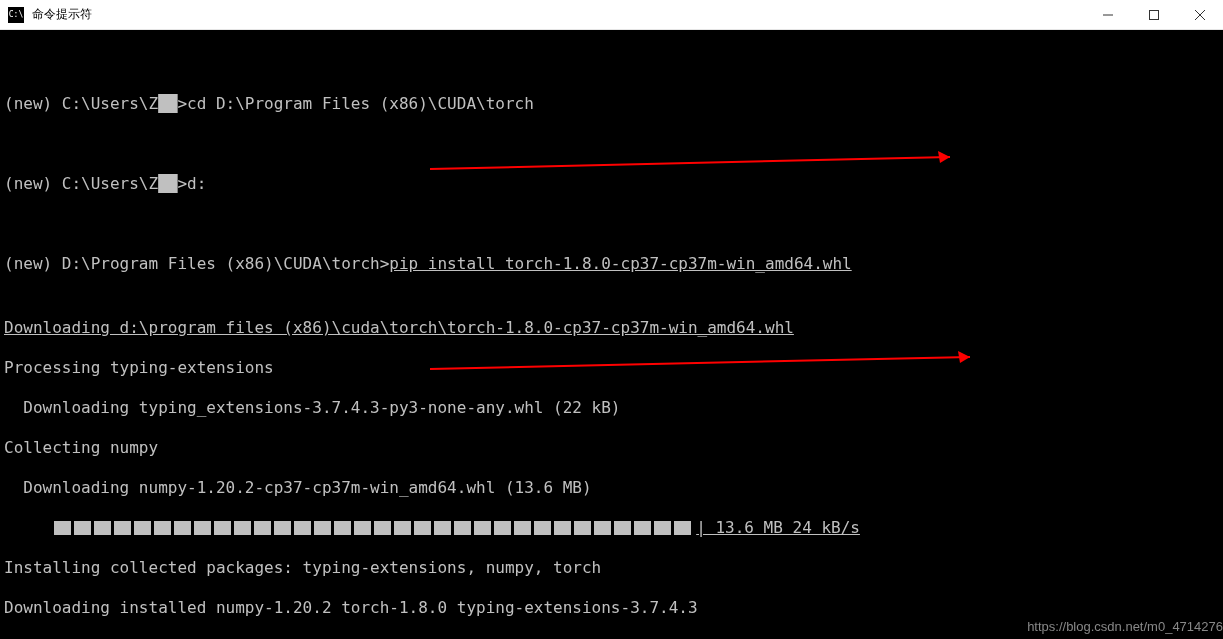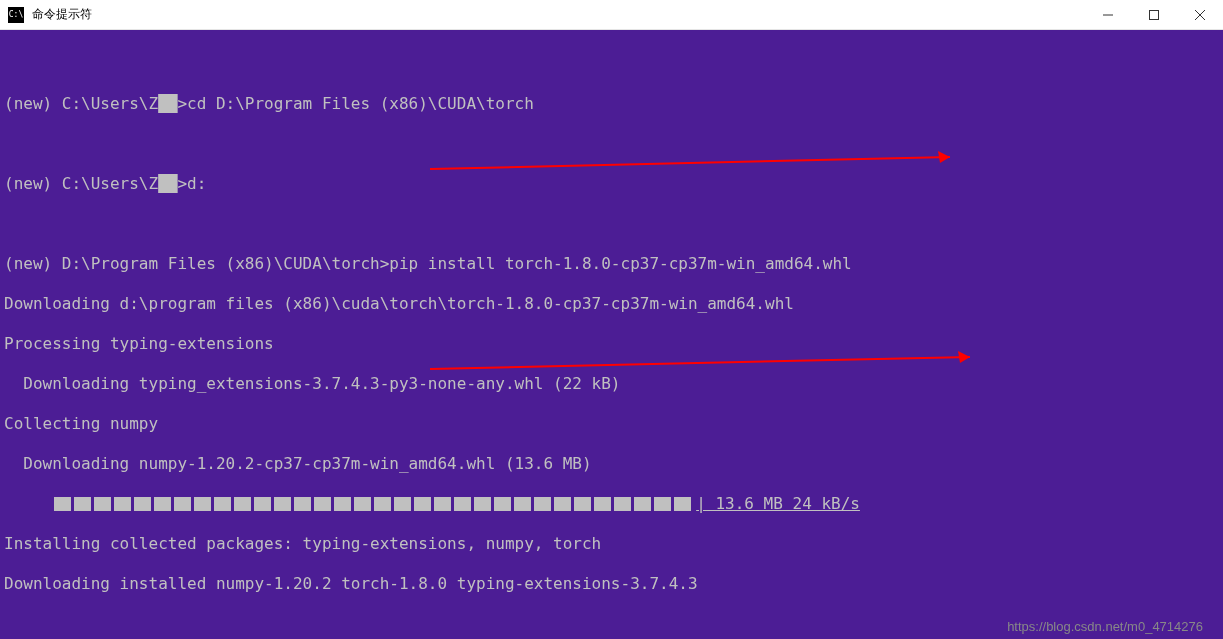--- a/index.html
+++ b/index.html
@@ -52,33 +52,35 @@
       width: 46px;
       height: 30px;
       display: flex;
       align-items: center;
       justify-content: center;
       color: #666;
       font-size: 12px;
       font-family: "Segoe UI", sans-serif;
     }
     .terminal-body {
-      background: #4c1d95;
+      background: #000000;
       width: 100%;
       height: calc(639px - 30px);
       padding: 4px 0px 0 4px;
       color: #c0c0c0;
       font-size: 16px;
       line-height: 20px;
       font-family: "NSimSun", "SimSun", "Consolas", monospace;
       white-space: pre;
       position: relative;
       overflow: hidden;
     }
     .underline {
+      text-decoration: underline;
+      margin-top: 24px;
     }
     .line {
       white-space: pre;
       height: 20px;
     }
     .progress-line {
       display: flex;
       align-items: center;
       height: 20px;
     }
@@ -102,21 +104,21 @@
       white-space: pre;
       text-decoration: underline;
     }
     .arrow {
       position: absolute;
       pointer-events: none;
     }
     .watermark {
       position: absolute;
       bottom: 2px;
-      right: 20px;
+      right: 0;
       color: #888888;
       font-size: 13px;
       font-family: "Microsoft YaHei", sans-serif;
       z-index: 10;
     }
   </style>
 </head>
 <body>
 
 <div class="titlebar">

